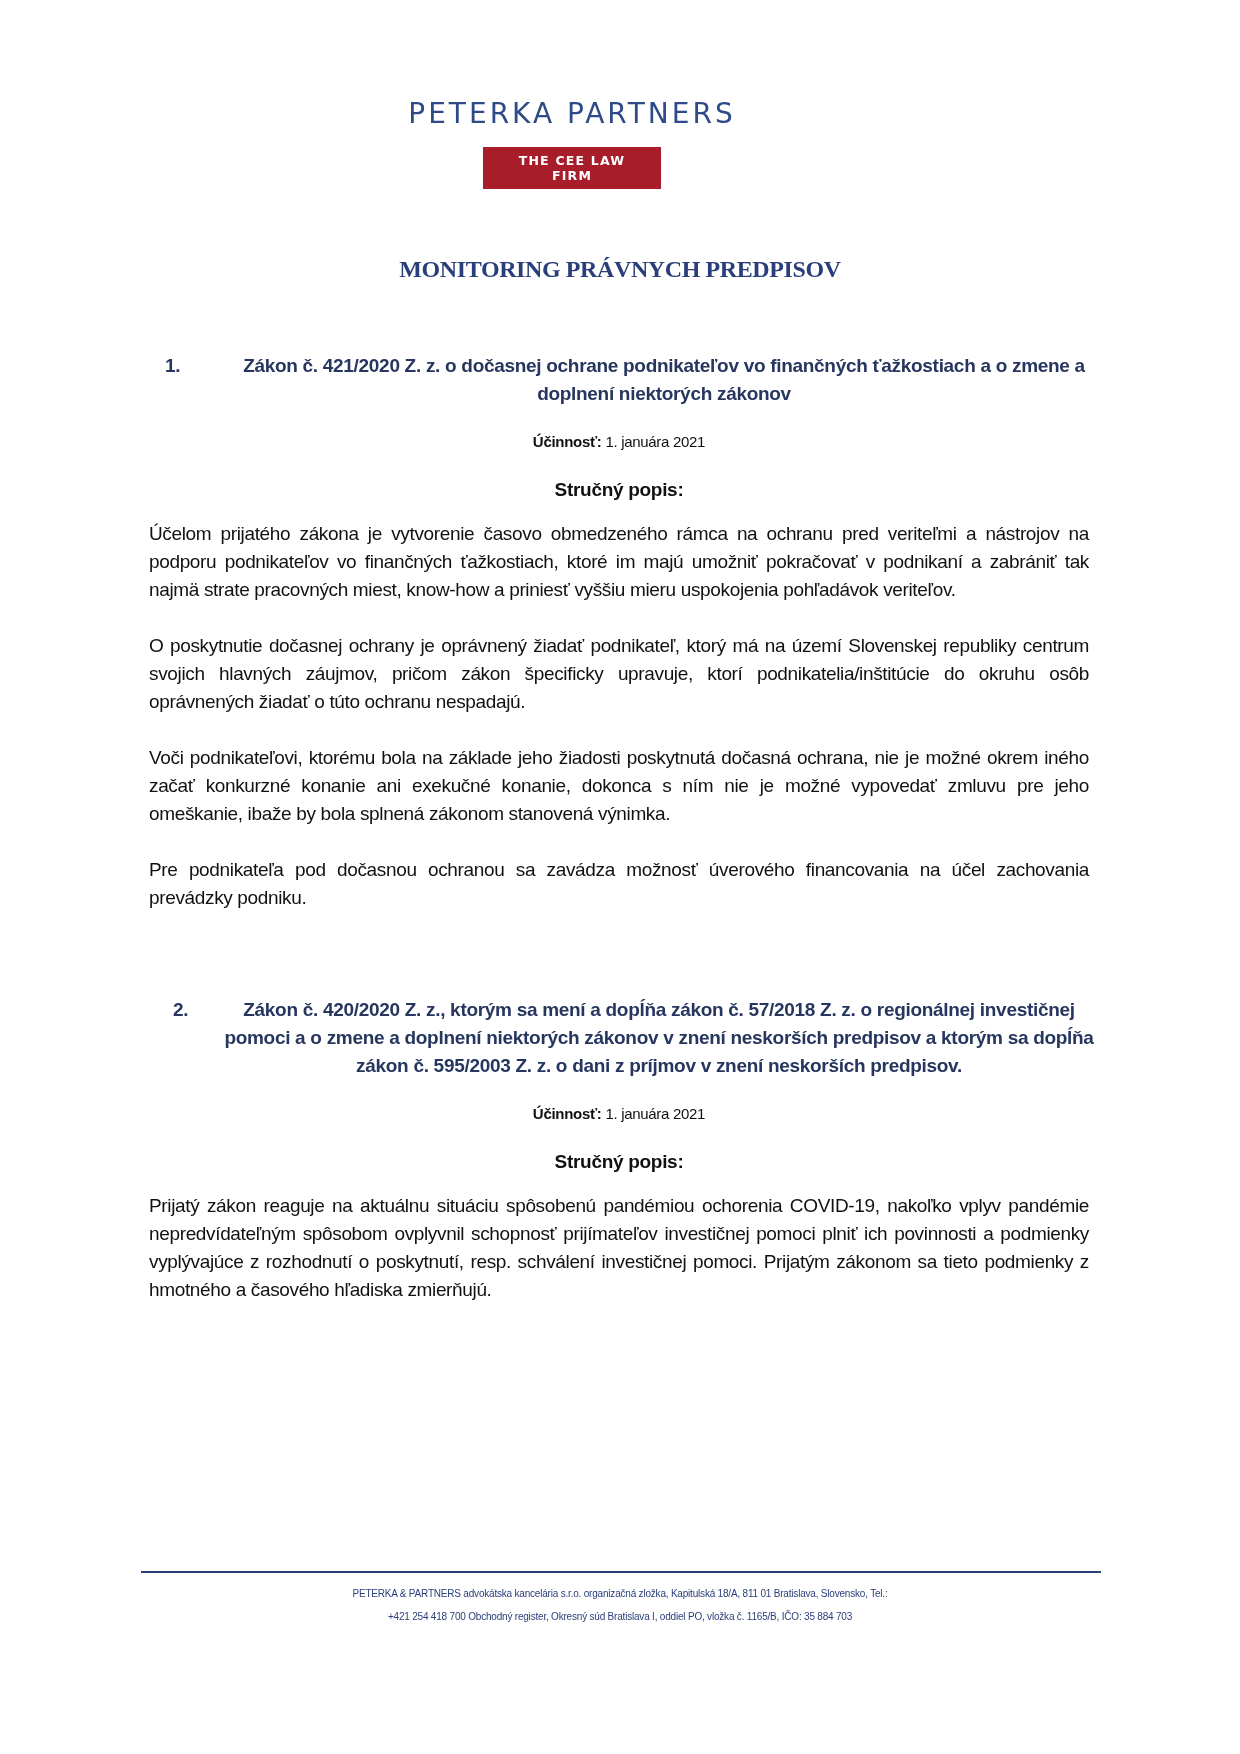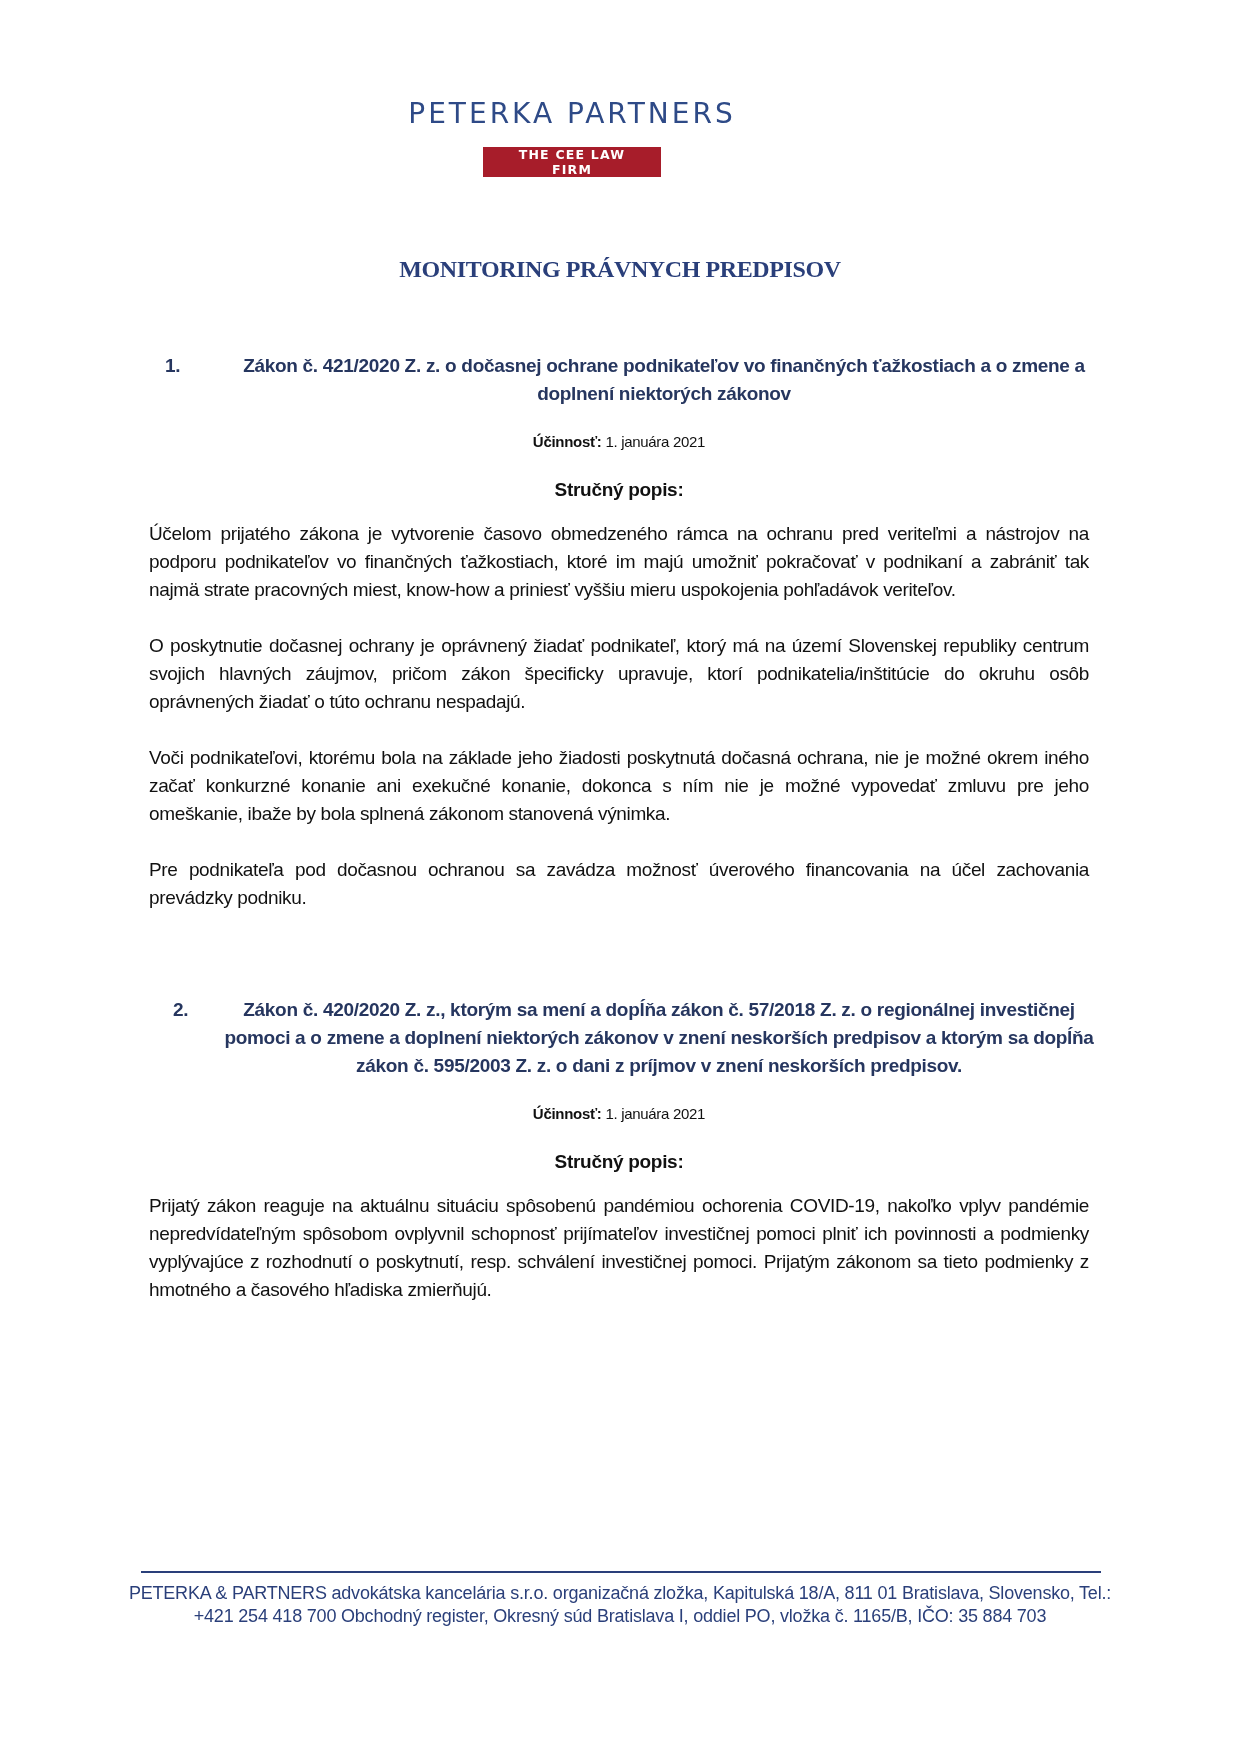--- a/index.html
+++ b/index.html
@@ -4,21 +4,21 @@
 <style>
   html, body { margin: 0; padding: 0; background: #ffffff; }
   body { width: 1240px; height: 1754px; position: relative; overflow: hidden;
          font-family: "Liberation Sans", sans-serif; color: #111111; }
 
   .logo { position: absolute; top: 97px; left: 0; width: 1144px; text-align: center; }
   .logo-name { font-family: "DejaVu Sans", sans-serif; font-size: 28px; letter-spacing: 3px;
                color: #2e4a87; font-weight: normal; line-height: 34px; }
   .logo-tag { display: inline-block; margin-top: 16px; background: #a71d2a; color: #ffffff;
               font-family: "DejaVu Sans", sans-serif; font-size: 12.5px; letter-spacing: 1.2px;
-              font-weight: bold; padding: 0 16px; width: 146px; line-height: 15px; }
+              font-weight: bold; padding: 6px 16px; width: 146px; line-height: 15px; }
 
   .doc-title { position: absolute; top: 256px; left: 0; width: 1240px; text-align: center;
                font-family: Liberation Serif, serif; font-weight: bold; font-size: 24px;
                color: #2a3f7a; letter-spacing: -0.4px; }
 
   .section { position: absolute; left: 133px; width: 972px; }
   .sec-head { position: relative; color: #26365f; font-weight: bold; font-size: 19px;
               line-height: 28px; text-align: center; letter-spacing: -0.3px; }
   .sec-num { position: absolute; left: 32px; top: 0; }
   .sec-head-text { display: block; }
@@ -31,21 +31,21 @@
   .para + .para { margin-top: 28px; }
 
   #sec1 { top: 352px; }
   #sec1 .sec-head-text { padding-left: 100px; padding-right: 10px; }
   #sec2 { top: 996px; }
   #sec2 .sec-num { left: 40px; }
   #sec2 .sec-head-text { padding-left: 80px; padding-right: 0px; }
 
   .footer-line { position: absolute; top: 1571px; left: 141px; width: 960px; height: 2px; background: #2a3f7a; }
   .footer { position: absolute; top: 1582px; left: 120px; width: 1000px; text-align: center;
-            color: #2a3f7a; font-size: 18px; line-height: 23px; letter-spacing: -0.2px; }
+            color: #2a3f7a; font-size: 10px; line-height: 23px; letter-spacing: -0.2px; }
 </style>
 </head>
 <body>
 
 <div class="logo">
   <div class="logo-name">PETERKA PARTNERS</div>
   <div class="logo-tag">THE CEE LAW FIRM</div>
 </div>
 
 <div class="doc-title">MONITORING PRÁVNYCH PREDPISOV</div>

